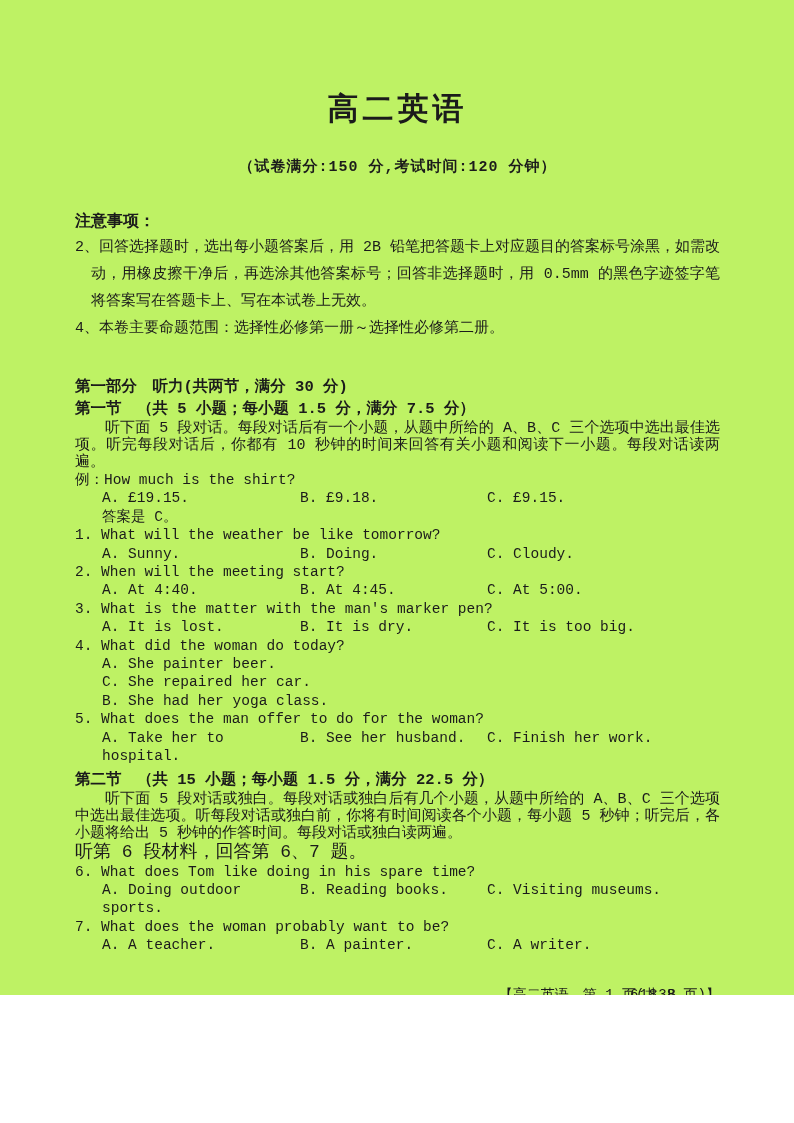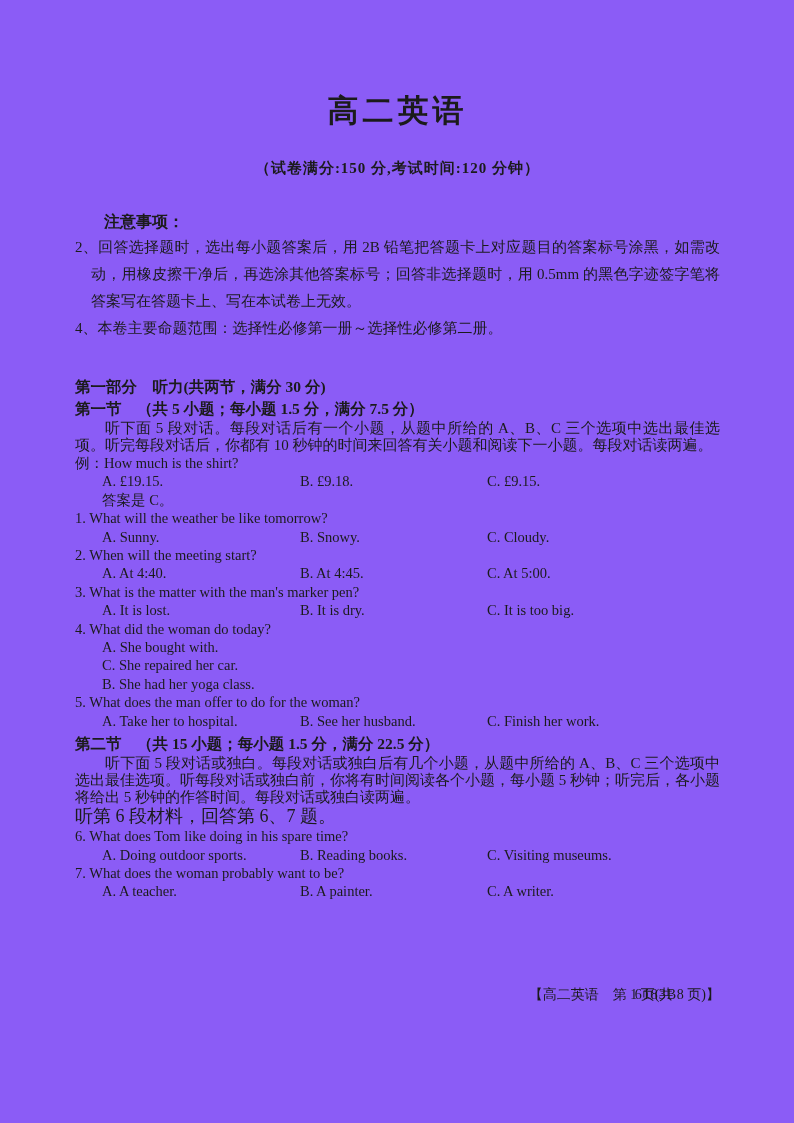--- a/index.html
+++ b/index.html
@@ -1,20 +1,20 @@
 <!DOCTYPE html>
 <html lang="zh"><head>
 <meta charset="utf-8">
 <style>
   html,body{margin:0;padding:0;background:#ffffff;}
   .page{
-    width:794px;height:1123px;
-    background:#8b5cf6;
+    width:794px;height:995px;
+    background:#bef264;
     color:#1b1b1b;
-    font-family:Liberation Serif, serif;
+    font-family:Liberation Mono, monospace;
     position:relative;
     box-sizing:border-box;
     padding:92px 74px 0 75px;
     overflow:hidden;
   }
   .title{
     text-align:center;
     font-size:31px;
     font-weight:bold;
     margin:0;
@@ -27,21 +27,20 @@
     font-weight:bold;
     margin-top:28px;
     letter-spacing:1px;
     line-height:20px;
   }
   .notice-heading{
     font-size:16px;
     font-weight:bold;
     margin-top:32px;
     line-height:24px;
-    margin-left:29px;
   }
   .notice-item{
     font-size:15px;
     line-height:27px;
     text-align:justify;
     padding-left:16px;
     text-indent:-16px;
   }
   .part-heading{
     font-size:15.5px;
@@ -128,21 +127,21 @@
       <span>B. £9.18.</span>
       <span>C. £9.15.</span>
     </div>
     <div class="answer-line">答案是 C。</div>
   </div>
 
   <div>
     <div class="qline">1. What will the weather be like tomorrow?</div>
     <div class="opt-row">
       <span>A. Sunny.</span>
-      <span>B. Snowy.</span>
+      <span>B. Doing.</span>
       <span>C. Cloudy.</span>
     </div>
   </div>
 
   <div>
     <div class="qline">2. When will the meeting start?</div>
     <div class="opt-row">
       <span>A. At 4:40.</span>
       <span>B. At 4:45.</span>
       <span>C. At 5:00.</span>
@@ -153,21 +152,21 @@
     <div class="qline">3. What is the matter with the man's marker pen?</div>
     <div class="opt-row">
       <span>A. It is lost.</span>
       <span>B. It is dry.</span>
       <span>C. It is too big.</span>
     </div>
   </div>
 
   <div>
     <div class="qline">4. What did the woman do today?</div>
-    <div class="opt-stack-line">A. She bought with.</div>
+    <div class="opt-stack-line">A. She painter beer.</div>
     <div class="opt-stack-line">C. She repaired her car.</div>
     <div class="opt-stack-line">B. She had her yoga class.</div>
   </div>
 
   <div>
     <div class="qline">5. What does the man offer to do for the woman?</div>
     <div class="opt-row">
       <span>A. Take her to hospital.</span>
       <span>B. See her husband.</span>
       <span>C. Finish her work.</span>

